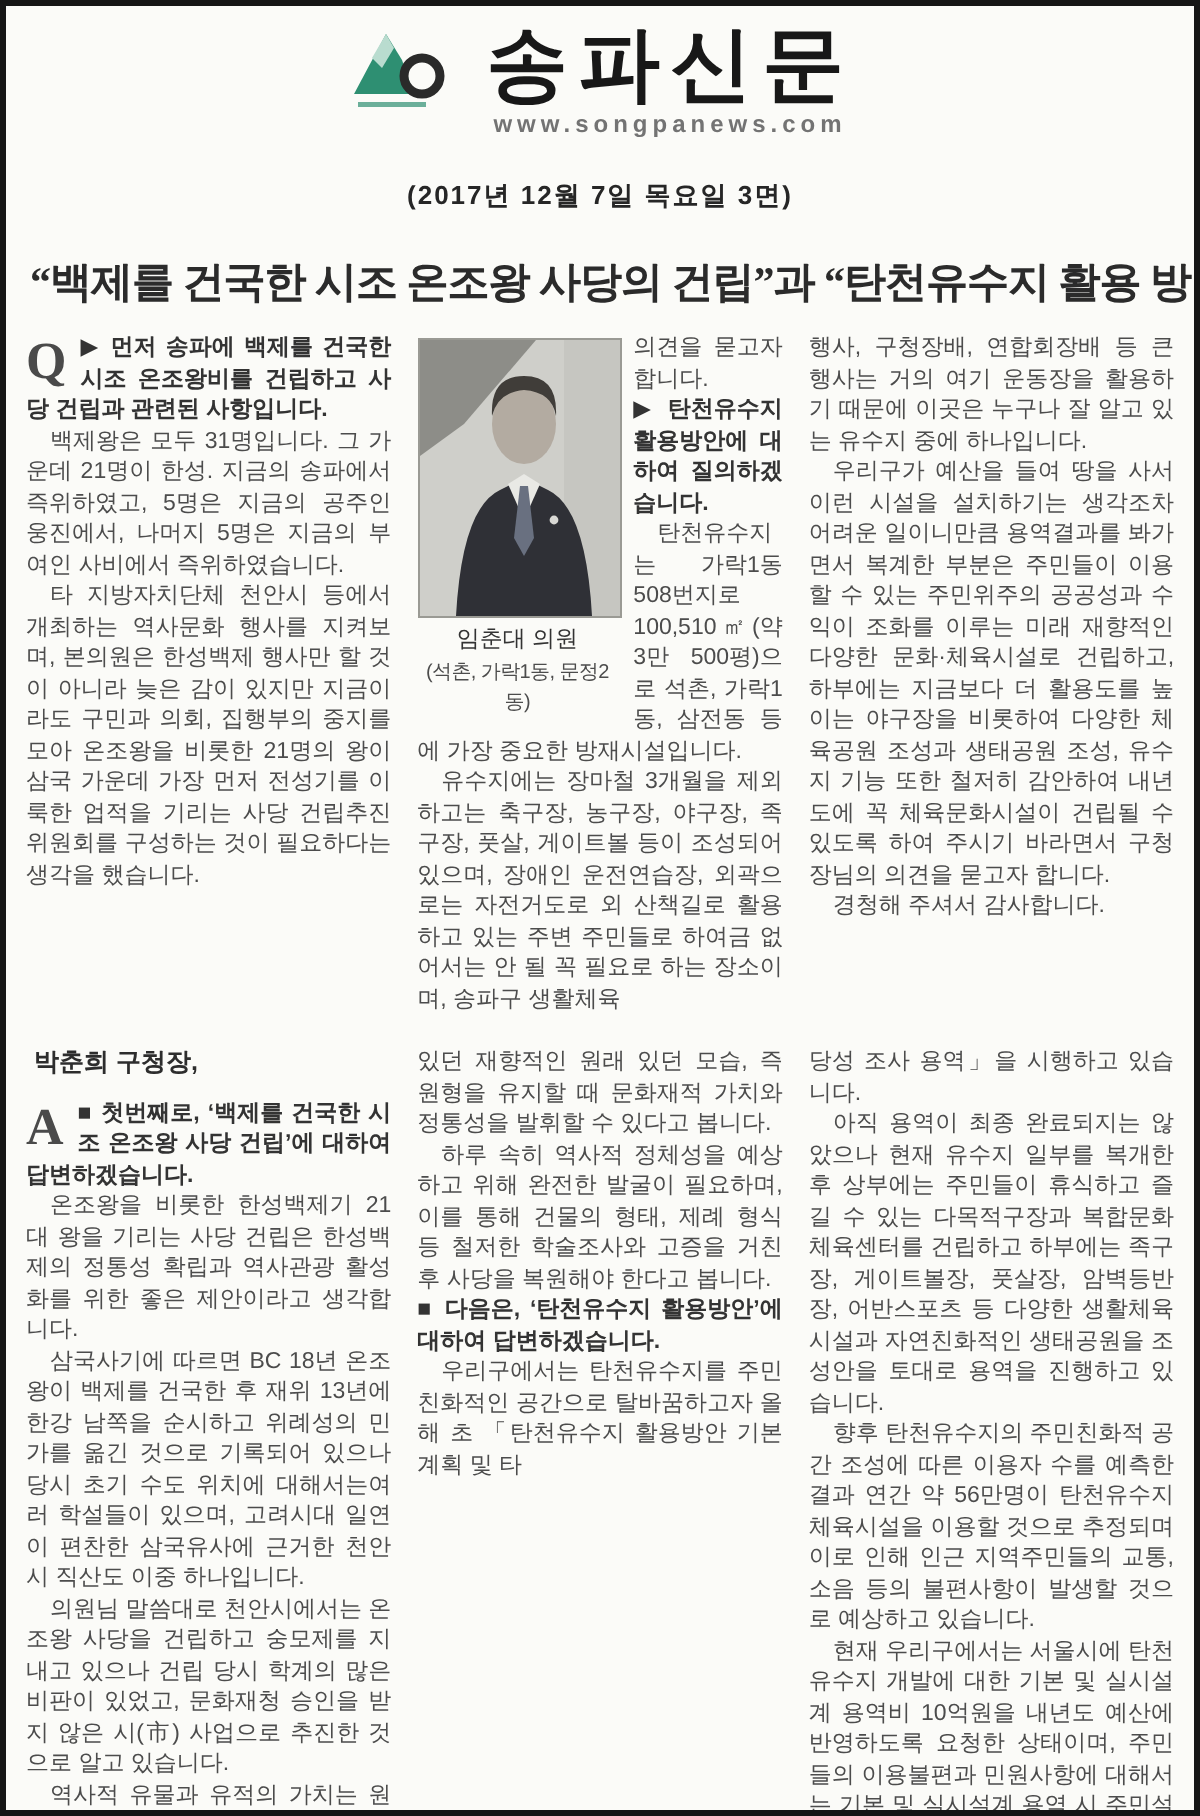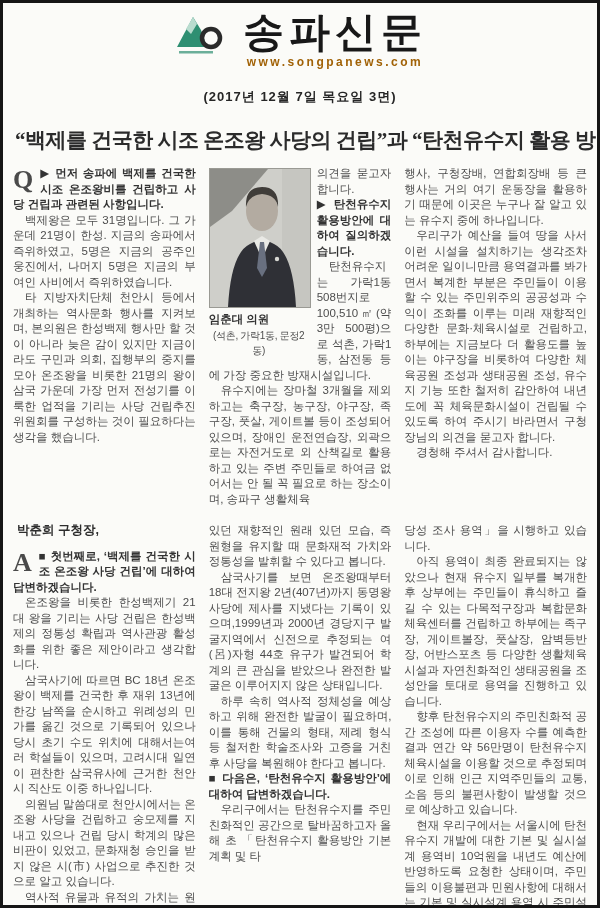--- a/index.html
+++ b/index.html
@@ -6,37 +6,37 @@
   body{width:600px;height:908px;overflow:hidden;font-family:"Liberation Sans","DejaVu Sans",sans-serif;}
   .frame{box-sizing:border-box;width:600px;height:908px;border:3px solid #161616;background:#fbfbf8;
          padding:4px 10px 6px 10px;overflow:hidden;}
   
   .masthead{text-align:center;padding-top:4px;}
   .brand{display:inline-flex;gap:12px;}
   .logo svg{display:block;}
   .brand-text{display:flex;flex-direction:column;align-items:center;}
   .paper-title{font-size:41px;font-weight:900;color:#181818;letter-spacing:5px;line-height:1.05;
                font-family:"Liberation Sans","DejaVu Sans",sans-serif;}
-  .paper-url{color:#a16207;font-size:12px;font-weight:bold;letter-spacing:2.5px;margin-top:1px;}
+  .paper-url{color:#737373;font-size:12px;font-weight:bold;letter-spacing:2.5px;margin-top:1px;}
   .dateline{margin-top:15px;font-size:13px;font-weight:bold;color:#262626;letter-spacing:1px;}
   
   .headline{margin:20px 2px 12px 2px;text-align:center;font-family:"Liberation Serif","DejaVu Serif",serif;
             font-size:21px;font-weight:700;color:#2b2b2b;letter-spacing:-0.5px;white-space:nowrap;}
   
   .cols{display:flex;gap:13px;align-items:flex-start;}
   .col{flex:1 1 0;min-width:0;font-size:11.5px;line-height:15.5px;color:#4c4c4c;text-align:justify;}
   .col p{margin:0;text-indent:12px;}
   .col p.cont{text-indent:0;}
   .col p.lead{text-indent:0;font-weight:bold;color:#333;}
   .qa-mark{float:left;font-size:26px;line-height:26px;font-weight:bold;color:#4a4a4a;
            font-family:"Liberation Serif","DejaVu Serif",serif;margin:1px 7px 0 0;}
   
   .photo-fig{float:left;width:100px;margin:2px 8px 2px 0;}
   .photo-fig svg{display:block;width:100px;height:138px;border:1px solid #9a9a94;background:#cfcfca;}
-  .cap-name{font-weight:bold;font-size:11.5px;color:#333;text-align:left;margin-top:4px;text-indent:0;}
+  .cap-name{font-weight:normal;font-size:11.5px;color:#333;text-align:center;margin-top:4px;text-indent:0;}
   .cap-area{font-size:10px;color:#4c4c4c;text-align:center;text-indent:0;letter-spacing:-0.3px;}
   
   .a-band{margin-top:16px;}
   .speaker{font-weight:bold;font-size:12.5px;color:#2d2d2d;margin:0 0 10px 4px;}
 </style>
 </head>
 <body>
 
 <div class="frame">
 
@@ -105,21 +105,20 @@
         <div class="speaker">박춘희 구청장,</div>
         <span class="qa-mark">A</span>
         <p class="lead">■ 첫번째로, ‘백제를 건국한 시조 온조왕 사당 건립’에 대하여 답변하겠습니다.</p>
         <p>온조왕을 비롯한 한성백제기 21대 왕을 기리는 사당 건립은 한성백제의 정통성 확립과 역사관광 활성화를 위한 좋은 제안이라고 생각합니다.</p>
         <p>삼국사기에 따르면 BC 18년 온조왕이 백제를 건국한 후 재위 13년에 한강 남쪽을 순시하고 위례성의 민가를 옮긴 것으로 기록되어 있으나 당시 초기 수도 위치에 대해서는여러 학설들이 있으며, 고려시대 일연이 편찬한 삼국유사에 근거한 천안시 직산도 이중 하나입니다.</p>
         <p>의원님 말씀대로 천안시에서는 온조왕 사당을 건립하고 숭모제를 지내고 있으나 건립 당시 학계의 많은 비판이 있었고, 문화재청 승인을 받지 않은 시(市) 사업으로 추진한 것으로 알고 있습니다.</p>
         <p>역사적 유물과 유적의 가치는 원래</p>
       </div>
       <div class="col">
         <p class="cont">있던 재향적인 원래 있던 모습, 즉 원형을 유지할 때 문화재적 가치와 정통성을 발휘할 수 있다고 봅니다.</p>
-        <p>삼국사기를 보면 온조왕때부터 18대 전지왕 2년(407년)까지 동명왕 사당에 제사를 지냈다는 기록이 있으며,1999년과 2000년 경당지구 발굴지역에서 신전으로 추정되는 여(呂)자형 44호 유구가 발견되어 학계의 큰 관심을 받았으나 완전한 발굴은 이루어지지 않은 상태입니다.</p>
         <p>하루 속히 역사적 정체성을 예상하고 위해 완전한 발굴이 필요하며, 이를 통해 건물의 형태, 제례 형식 등 철저한 학술조사와 고증을 거친 후 사당을 복원해야 한다고 봅니다.</p>
         <p class="lead">■ 다음은, ‘탄천유수지 활용방안’에 대하여 답변하겠습니다.</p>
         <p>우리구에서는 탄천유수지를 주민친화적인 공간으로 탈바꿈하고자 올해 초 「탄천유수지 활용방안 기본계획 및 타</p>
       </div>
       <div class="col">
         <p class="cont">당성 조사 용역」을 시행하고 있습니다.</p>
         <p>아직 용역이 최종 완료되지는 않았으나 현재 유수지 일부를 복개한 후 상부에는 주민들이 휴식하고 즐길 수 있는 다목적구장과 복합문화체육센터를 건립하고 하부에는 족구장, 게이트볼장, 풋살장, 암벽등반장, 어반스포츠 등 다양한 생활체육시설과 자연친화적인 생태공원을 조성안을 토대로 용역을 진행하고 있습니다.</p>
         <p>향후 탄천유수지의 주민친화적 공간 조성에 따른 이용자 수를 예측한 결과 연간 약 56만명이 탄천유수지 체육시설을 이용할 것으로 추정되며 이로 인해 인근 지역주민들의 교통, 소음 등의 불편사항이 발생할 것으로 예상하고 있습니다.</p>
         <p>현재 우리구에서는 서울시에 탄천유수지 개발에 대한 기본 및 실시설계 용역비 10억원을 내년도 예산에 반영하도록 요청한 상태이며, 주민들의 이용불편과 민원사항에 대해서는 기본 및 실시설계 용역 시 주민설명회 개최 등을 통해 종합적인 의견을 수렴하여 반영해 나가겠습니다.</p>
       </div>

